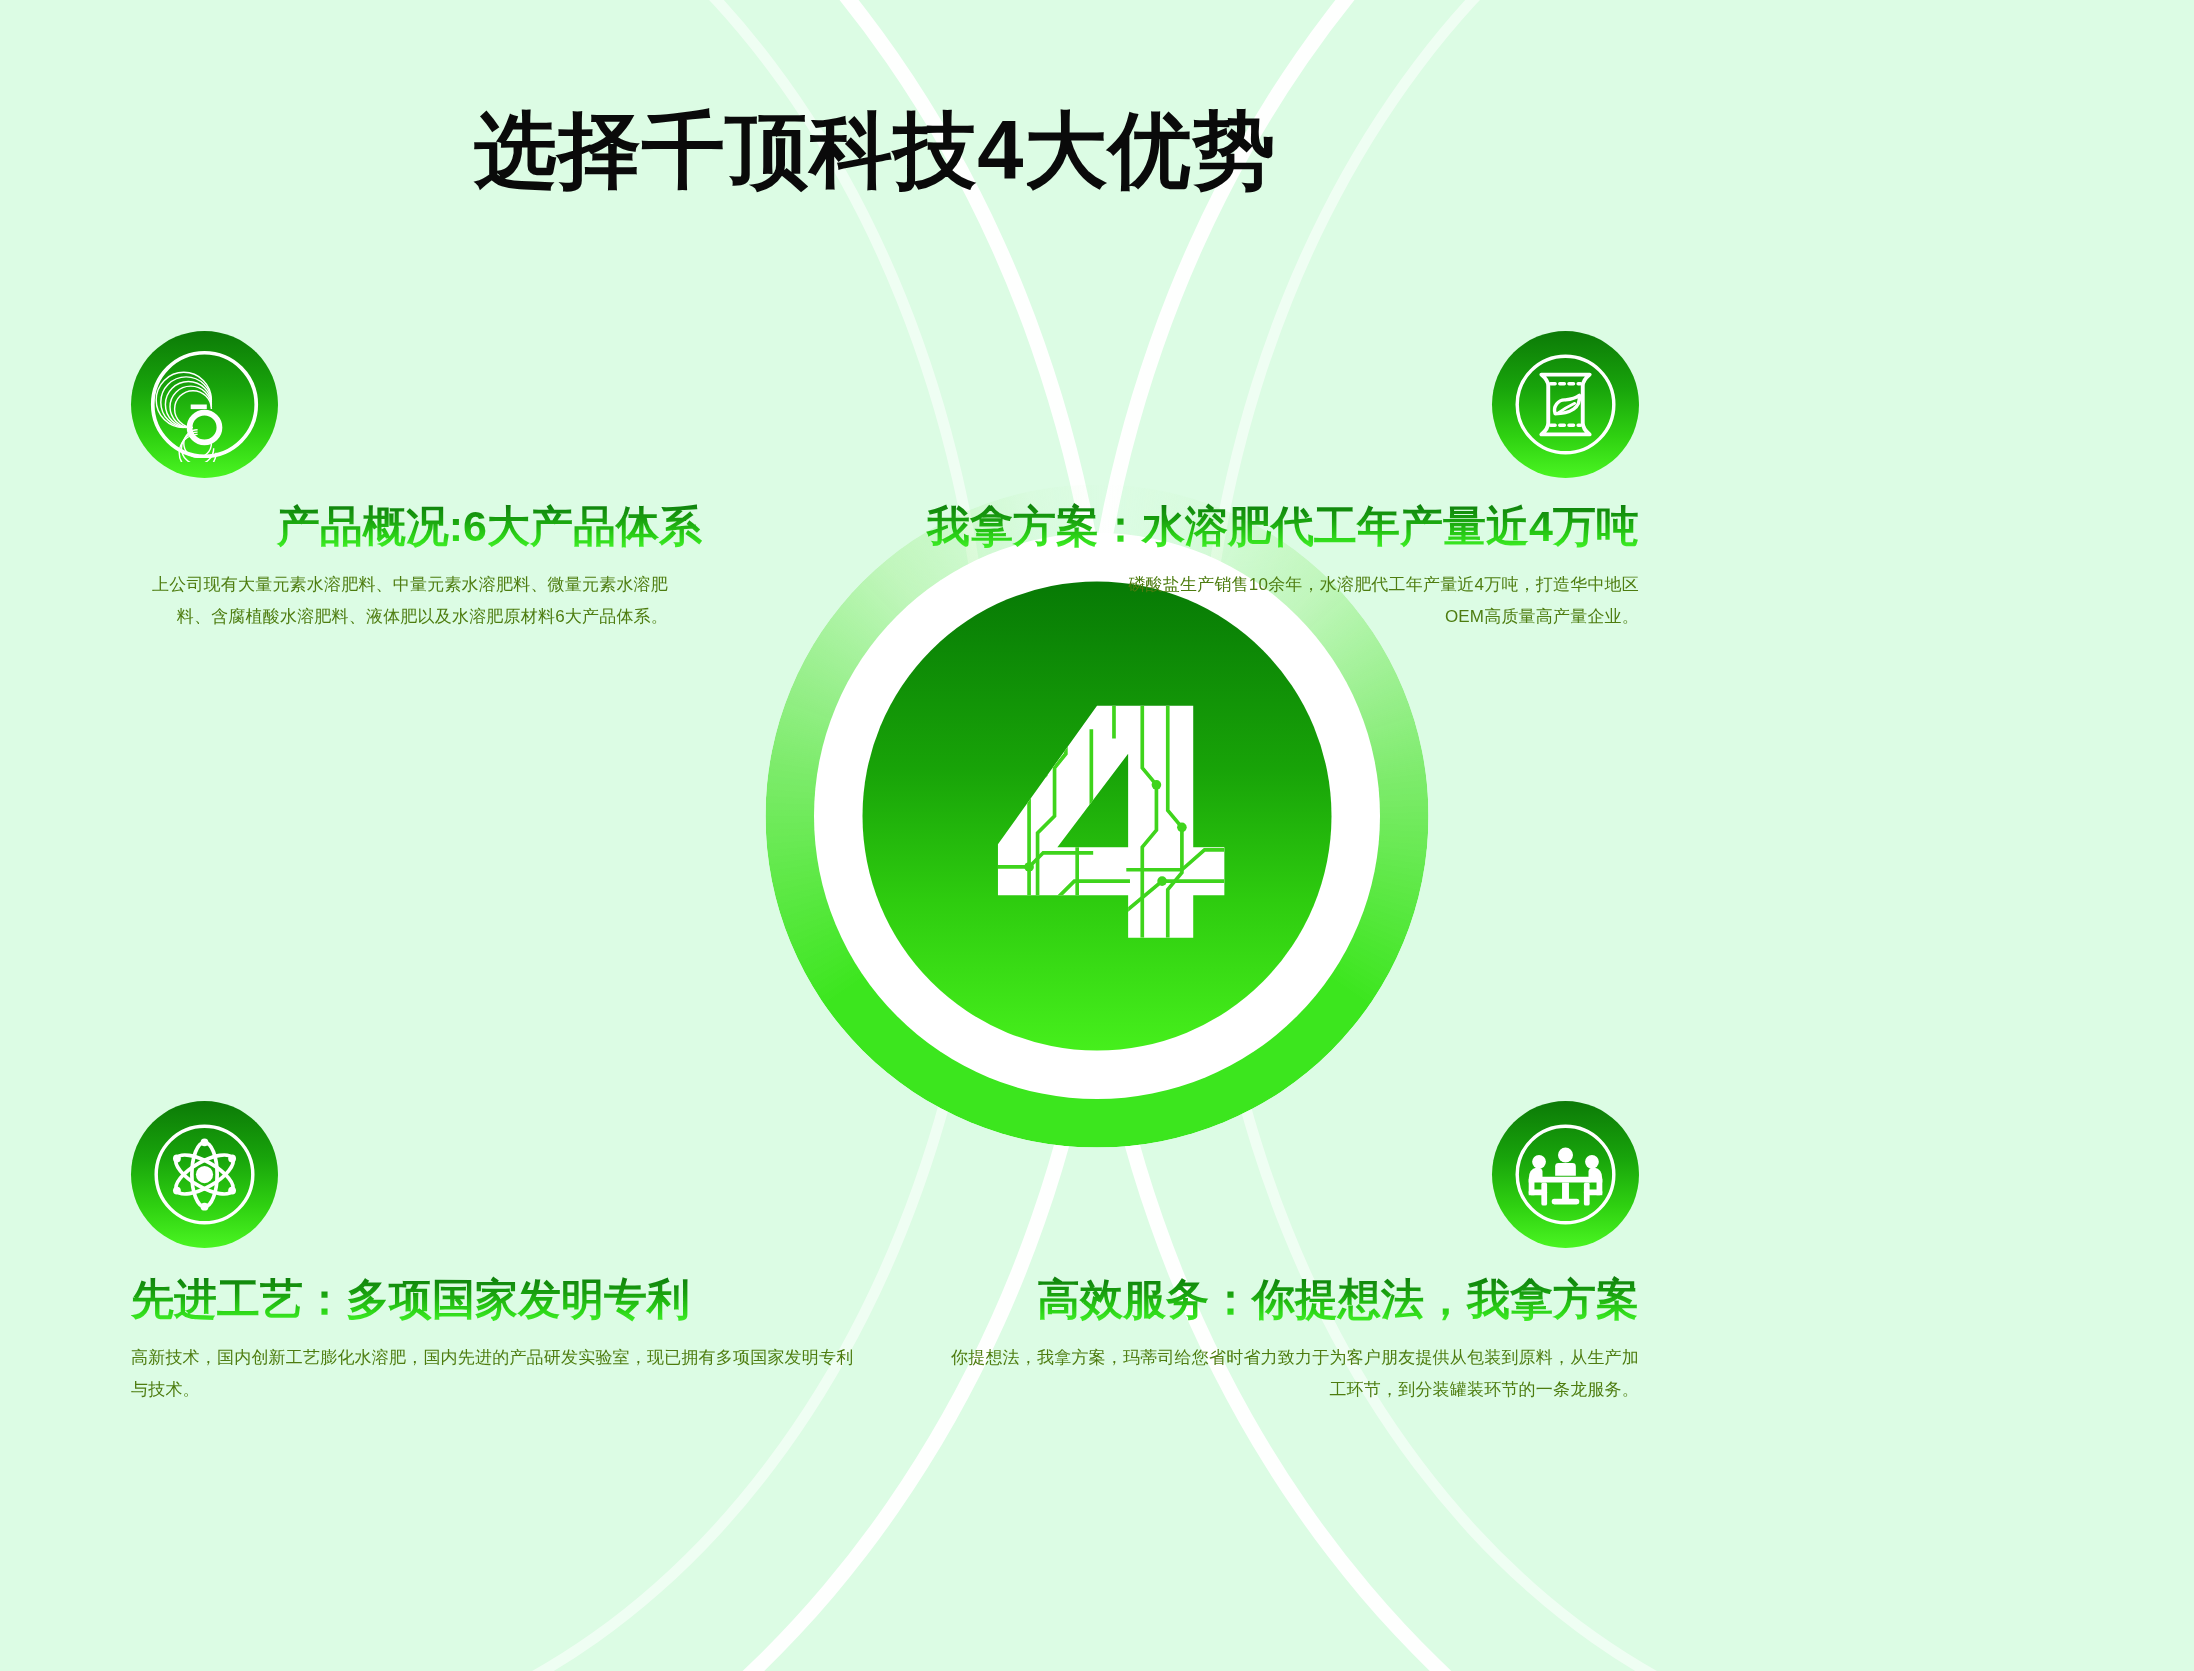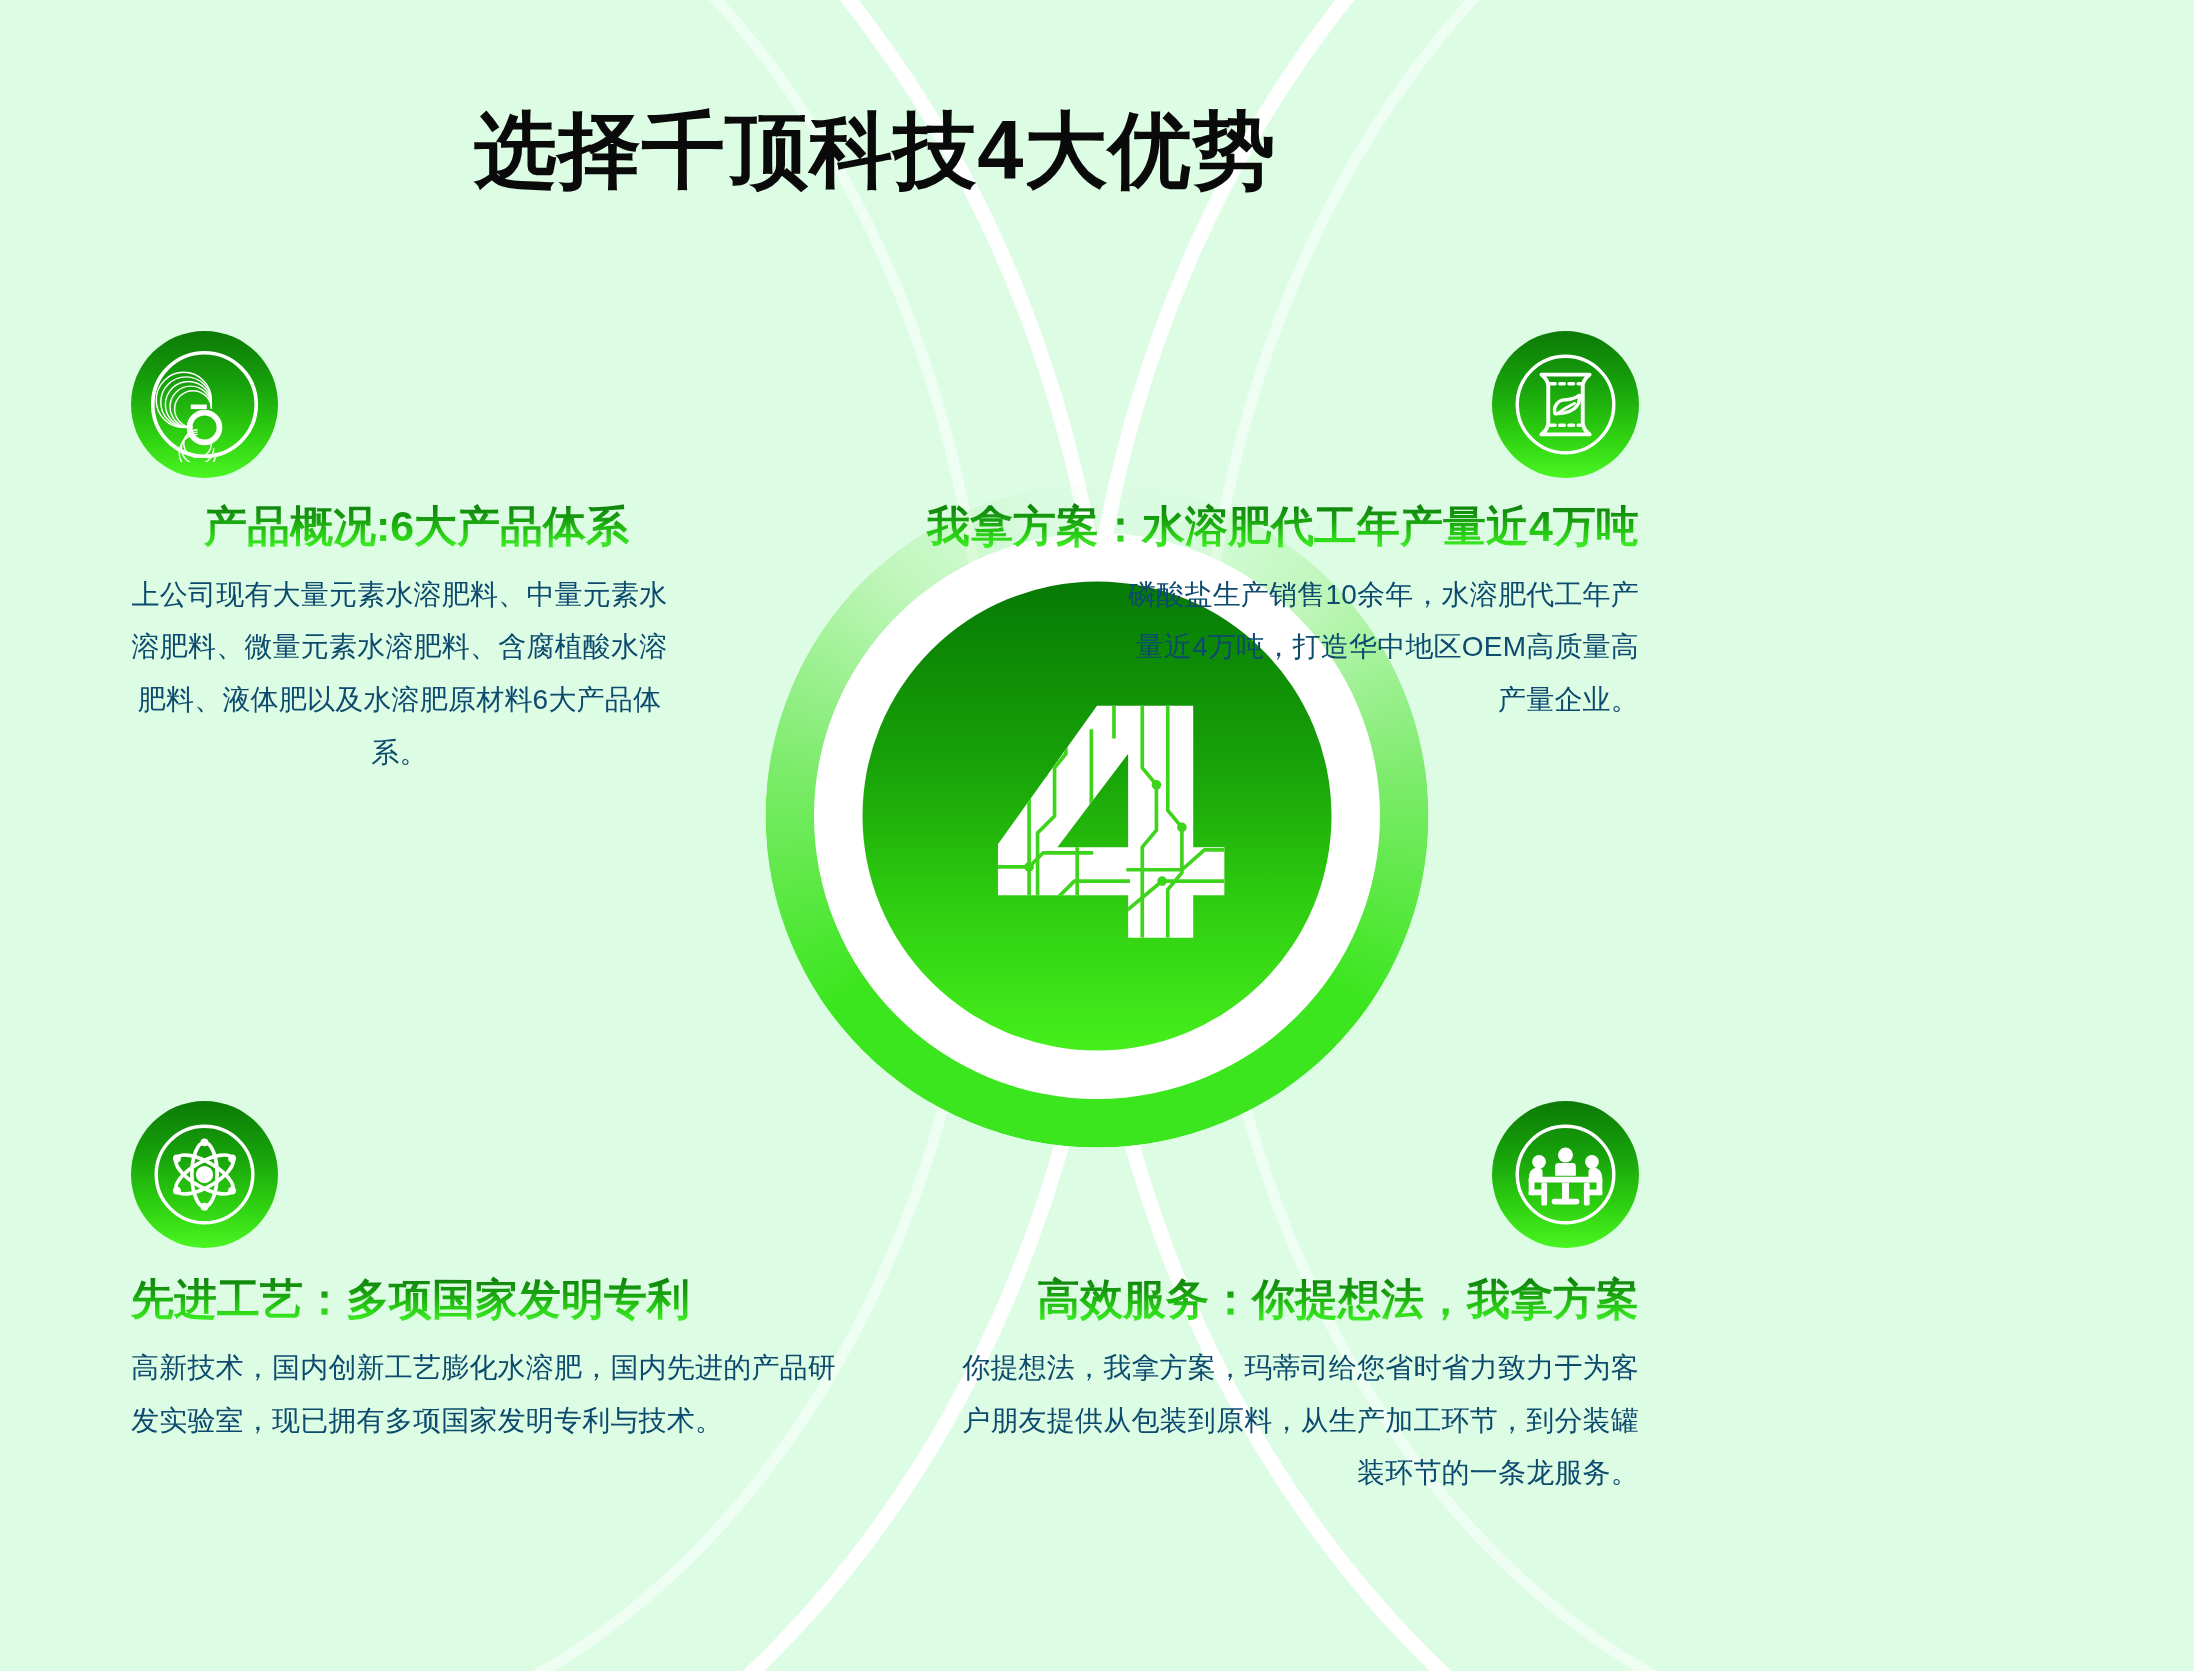--- a/index.html
+++ b/index.html
@@ -87,21 +87,21 @@
   .core {
     position:absolute; left:50%; top:50%; transform:translate(-50%,-50%);
     width:469px; height:469px; border-radius:50%;
     background:linear-gradient(180deg,#077a05 0%,#18a308 40%,#2ecc0f 68%,#46ef1c 100%);
     display:flex; align-items:center; justify-content:center;
   }
   .core svg { width:283px; height:283px; display:block; }
 
   
   .quad { position:absolute; z-index:30; }
-  .q-tl { left:131px;  top:331px;  width:571px; text-align:center; }
+  .q-tl { left:131px;  top:331px;  width:571px; text-align:right; }
   .q-tr { right:111px; top:331px;  width:836px; text-align:right; }
   .q-bl { left:131px;  top:1101px; width:752px; text-align:left; }
   .q-br { right:111px; top:1101px; width:743px; text-align:right; }
 
   .icon-badge {
     width:147px; height:147px; border-radius:50%;
     background:linear-gradient(180deg,#0c7a07 0%,#18a30b 38%,#2fd111 72%,#4af522 100%);
     display:flex; align-items:center; justify-content:center;
     position:relative;
   }
@@ -115,21 +115,21 @@
     -webkit-text-fill-color:transparent; color:transparent;
     line-height:1.12;
   }
   .q-tl .heading { margin-top:24px; }
   .q-tr .heading { margin-top:24px; }
   .q-bl .heading { margin-top:27.4px; }
   .q-br .heading { margin-top:27.4px; }
 
   .body-text {
     margin-top:18.6px;
-    font-size:28px; line-height:1.88; color:#0c4a6e;
+    font-size:17px; line-height:1.88; color:#4d7c0f;
     letter-spacing:0.2px;
   }
   .q-tl .body-text { width:537px; }
   .q-tr .body-text { width:513px; margin-left:auto; }
   .q-bl .body-text { width:730px; }
   .q-br .body-text { width:699px; margin-left:auto; }
 </style>
 </head>
 <body>
 

